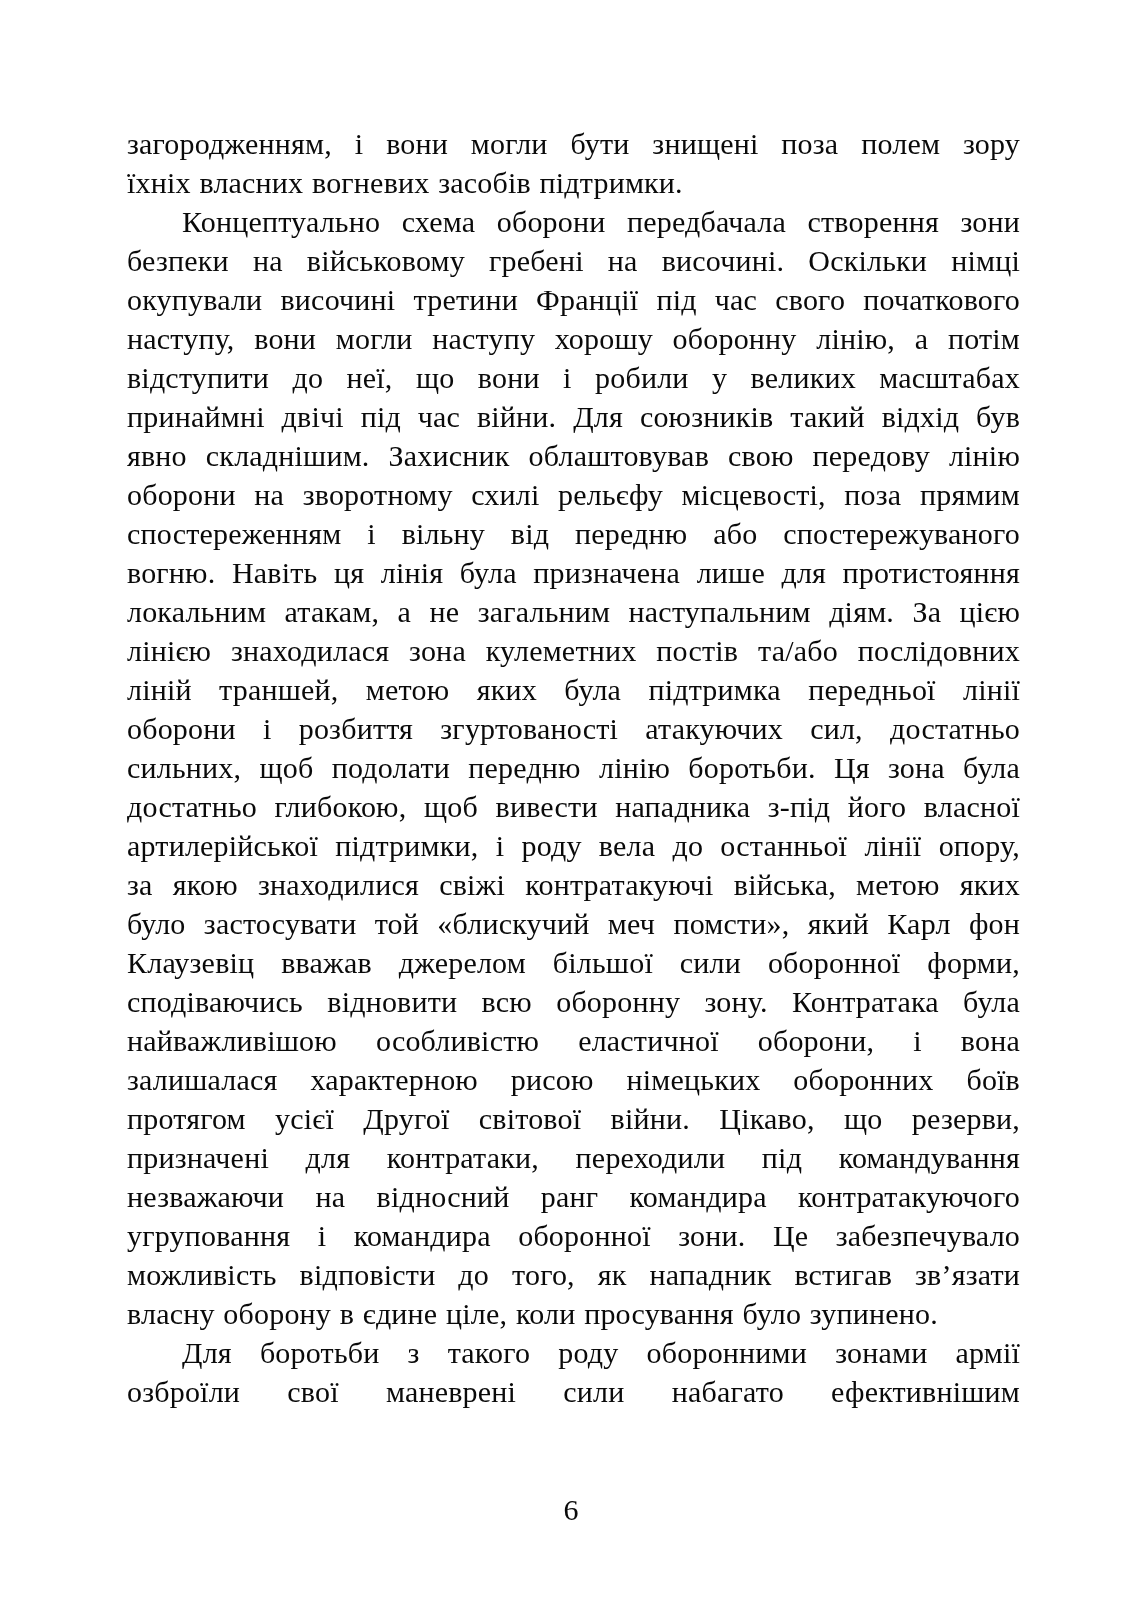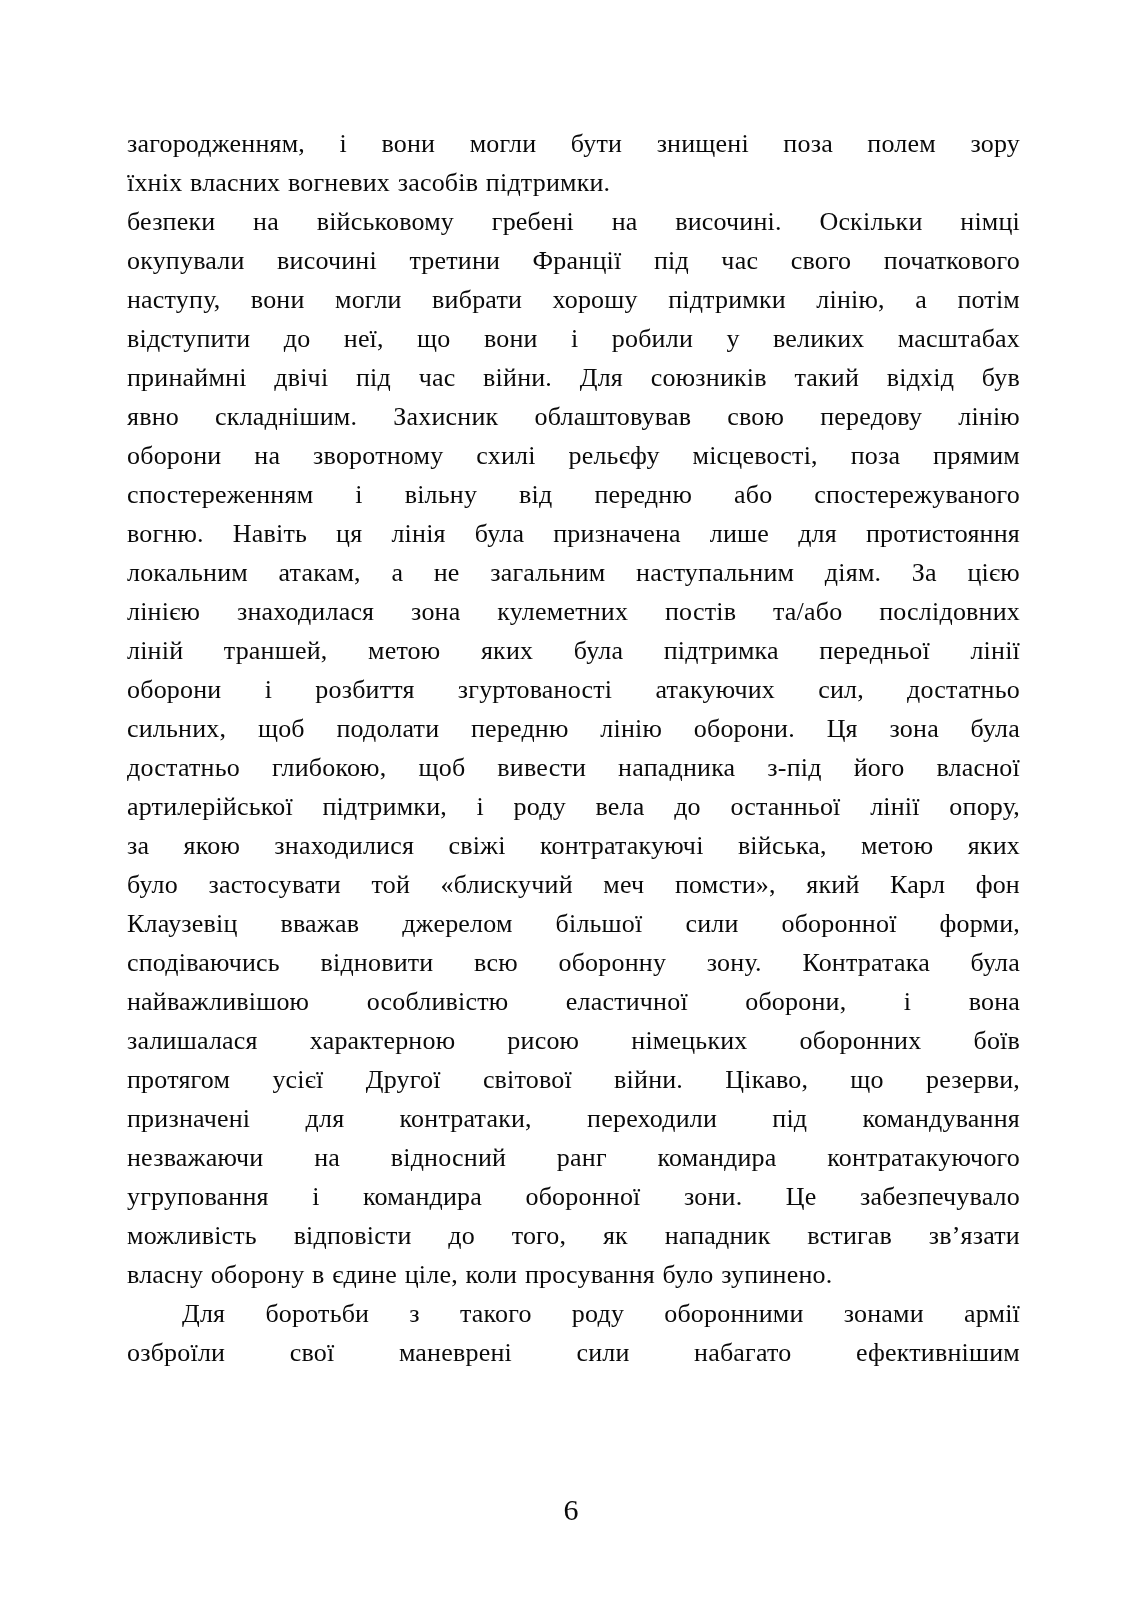--- a/index.html
+++ b/index.html
@@ -24,21 +24,21 @@
     position: absolute;
     left: 127px;
     top: 124px;
     width: 893px;
   }
   .para {
     margin: 0;
     padding: 0;
   }
   .line {
-    font-size: 26px;
+    font-size: 30px;
     line-height: 39px;
     height: 39px;
     text-align: justify;
     text-align-last: justify;
     letter-spacing: 0.2px;
     word-spacing: 1px;
     white-space: normal;
   }
   .line.last {
     text-align: left;
@@ -61,34 +61,35 @@
 </head>
 <body>
 
 <div class="page">
   <div class="text-block">
       <div class="para">
         <div class="line">загородженням, і вони могли бути знищені поза полем зору</div>
         <div class="line last">їхніх власних вогневих засобів підтримки.</div>
       </div>
       <div class="para">
+        <div class="line indent">Концептуально схема оборони передбачала створення зони</div>
         <div class="line">безпеки на військовому гребені на височині. Оскільки німці</div>
         <div class="line">окупували височині третини Франції під час свого початкового</div>
-        <div class="line">наступу, вони могли вибрати хорошу підтримки лінію, а потім</div>
+        <div class="line">наступу, вони могли наступу хорошу оборонну лінію, а потім</div>
         <div class="line">відступити до неї, що вони і робили у великих масштабах</div>
         <div class="line">принаймні двічі під час війни. Для союзників такий відхід був</div>
         <div class="line">явно складнішим. Захисник облаштовував свою передову лінію</div>
         <div class="line">оборони на зворотному схилі рельєфу місцевості, поза прямим</div>
         <div class="line">спостереженням і вільну від передню або спостережуваного</div>
         <div class="line">вогню. Навіть ця лінія була призначена лише для протистояння</div>
         <div class="line">локальним атакам, а не загальним наступальним діям. За цією</div>
         <div class="line">лінією знаходилася зона кулеметних постів та/або послідовних</div>
         <div class="line">ліній траншей, метою яких була підтримка передньої лінії</div>
         <div class="line">оборони і розбиття згуртованості атакуючих сил, достатньо</div>
-        <div class="line">сильних, щоб подолати передню лінію оборони. Ця зона була</div>
+        <div class="line">сильних, щоб подолати передню лінію боротьби. Ця зона була</div>
         <div class="line">достатньо глибокою, щоб вивести нападника з-під його власної</div>
         <div class="line">артилерійської підтримки, і роду вела до останньої лінії опору,</div>
         <div class="line">за якою знаходилися свіжі контратакуючі війська, метою яких</div>
         <div class="line">було застосувати той «блискучий меч помсти», який Карл фон</div>
         <div class="line">Клаузевіц вважав джерелом більшої сили оборонної форми,</div>
         <div class="line">сподіваючись відновити всю оборонну зону. Контратака була</div>
         <div class="line">найважливішою особливістю еластичної оборони, і вона</div>
         <div class="line">залишалася характерною рисою німецьких оборонних боїв</div>
         <div class="line">протягом усієї Другої світової війни. Цікаво, що резерви,</div>
         <div class="line">призначені для контратаки, переходили під командування</div>

